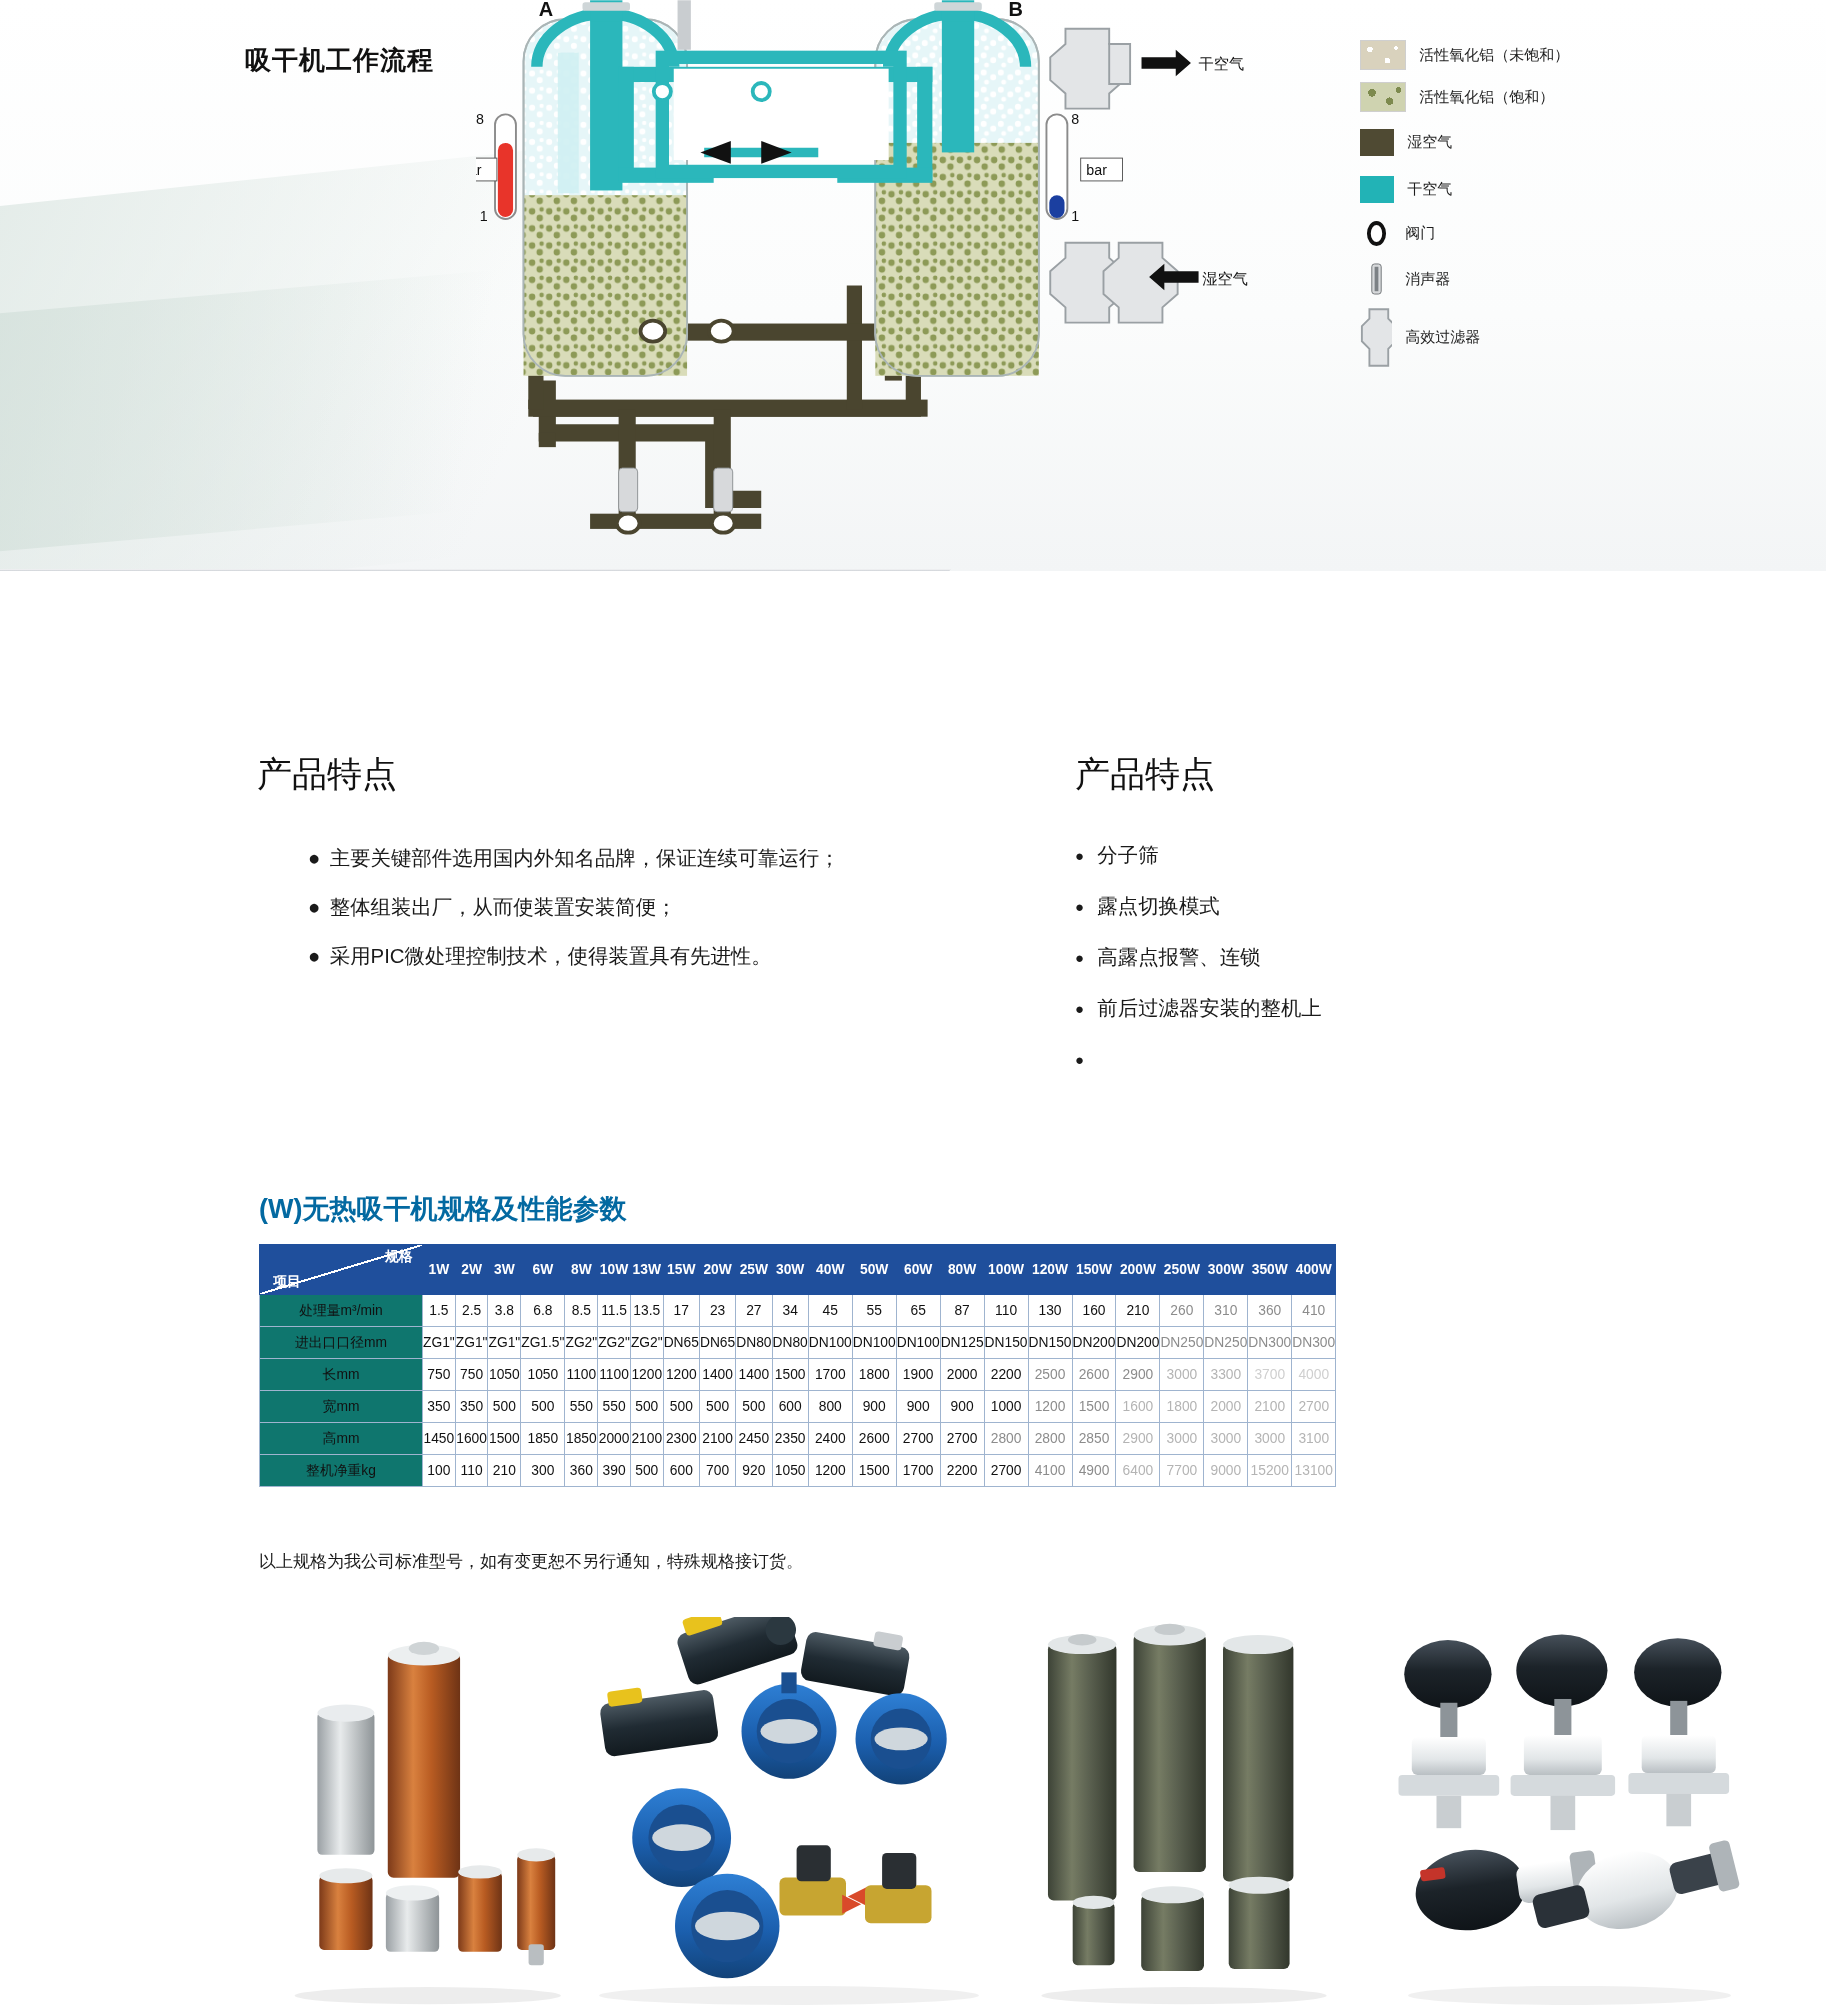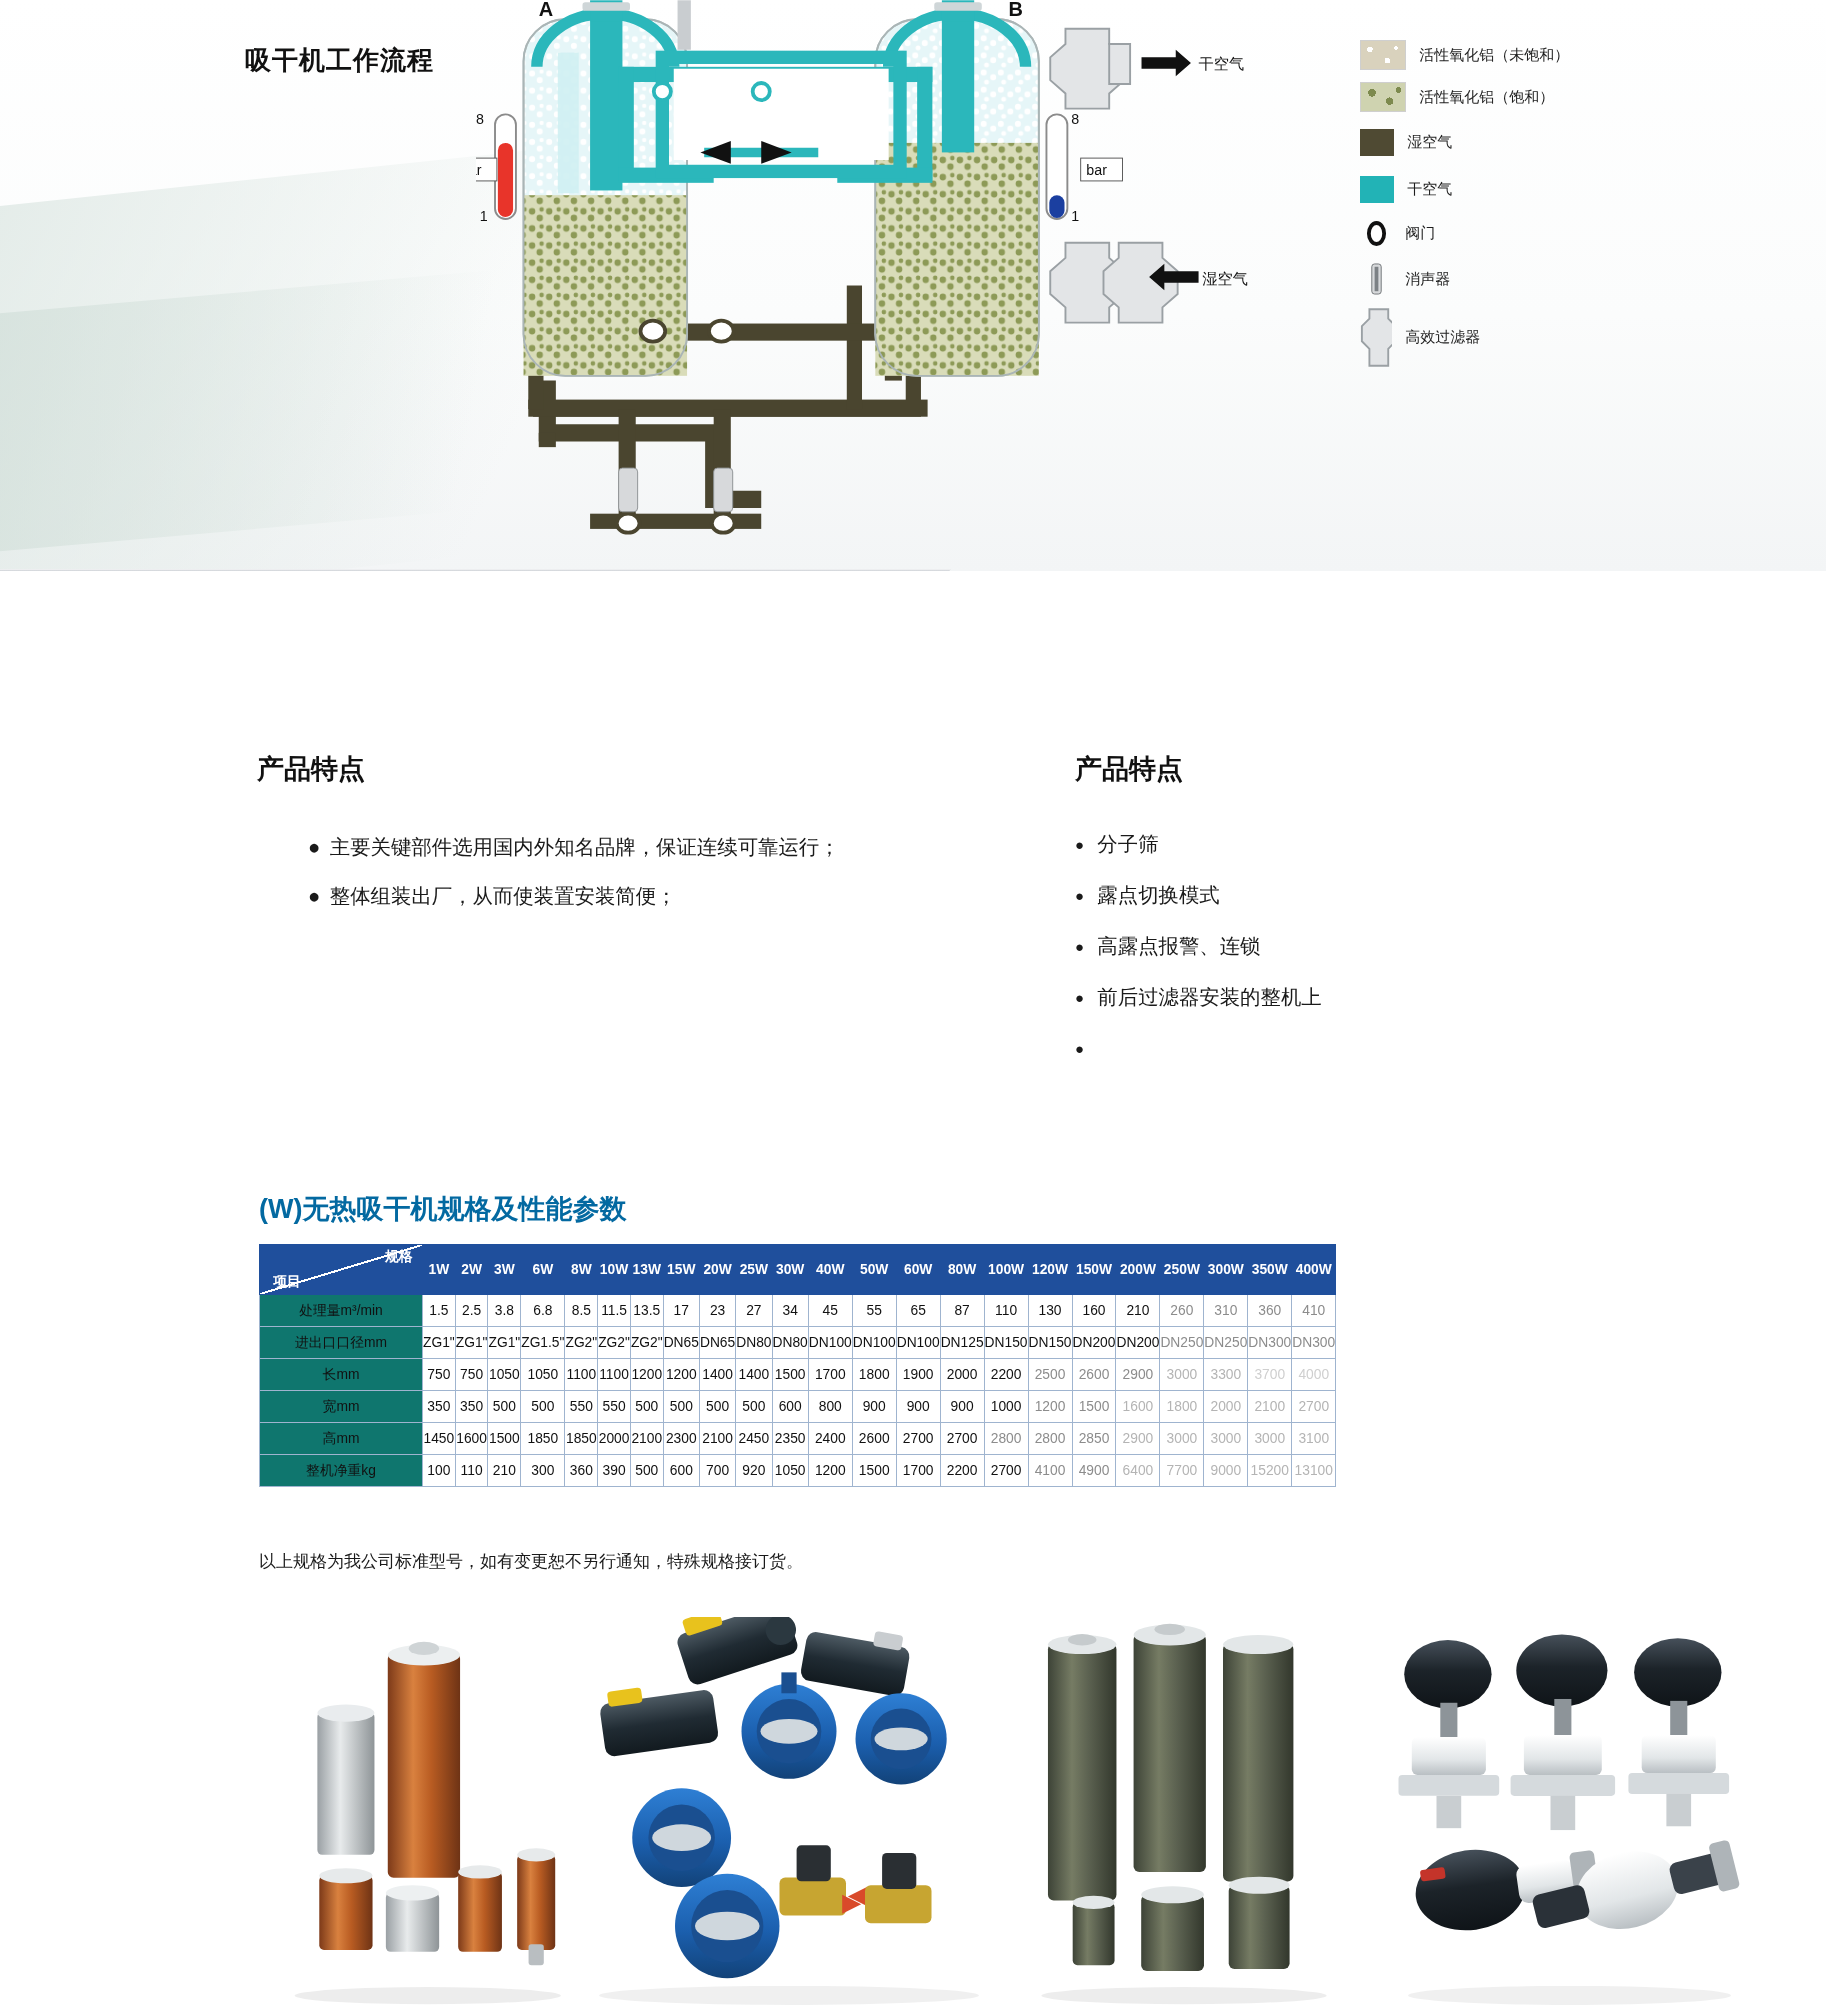--- a/index.html
+++ b/index.html
@@ -51,21 +51,21 @@
      #d9d2bd;}
   .sw-sat{background:
      radial-gradient(circle at 25% 35%,#7d8a4e 0 3.8px,rgba(0,0,0,0) 3.8px),
      radial-gradient(circle at 65% 65%,#7d8a4e 0 3.8px,rgba(0,0,0,0) 3.8px),
      radial-gradient(circle at 85% 25%,#7d8a4e 0 2.9px,rgba(0,0,0,0) 2.9px),
      #cfd3b0;}
   .sw-wet{background:#4f4a33;border-color:#4f4a33;}
   .sw-dry{background:#22b3b6;border-color:#22b3b6;}
   .sw-plain{border:none;background:transparent;display:flex;align-items:center;justify-content:center;}
   
-  .col-title{font-size:27px;font-weight:bold;color:#111;}
+  .col-title{font-size:35px;font-weight:normal;color:#111;}
   #left-col{position:absolute;left:257px;top:751px;width:704px;}
   #right-col{position:absolute;left:1075px;top:751px;width:666px;}
   #left-col .body{margin-top:36px;font-size:20.4px;line-height:49px;color:#1a1a1a;text-align:justify;}
   #left-col .para{text-indent:0;}
   #left-col .para .dot{margin-right:9.5px;}
   .ind{display:inline-block;width:51px;}
   #right-col ul{list-style:none;margin:32px 0 0 0;padding:0;}
   #right-col li{font-size:20.4px;line-height:51px;display:flex;align-items:flex-start;}
   #right-col li .dot{margin-right:13.3px;font-size:15px;line-height:51px;}
   
@@ -258,20 +258,21 @@
   <div class="band-foot">
     <div class="band-foot-lines"></div>
   </div>
 </div>
 
 <div id="left-col">
   <div class="col-title">产品特点</div>
   <div class="body">
     <div class="para"><span class="ind"></span><span class="dot">●</span><span>主要关键部件选用国内外知名品牌，保证连续可靠运行；</span></div>
     <div class="para"><span class="ind"></span><span class="dot">●</span><span>整体组装出厂，从而使装置安装简便；</span></div>
+    <div class="para"><span class="ind"></span><span class="dot">●</span><span>采用PIC微处理控制技术，使得装置具有先进性。</span></div>
   </div>
 </div>
 
 <div id="right-col">
   <div class="col-title">产品特点</div>
   <ul>
     <li>
         <span class="dot">●</span>
         <span>分子筛</span>
       </li>

